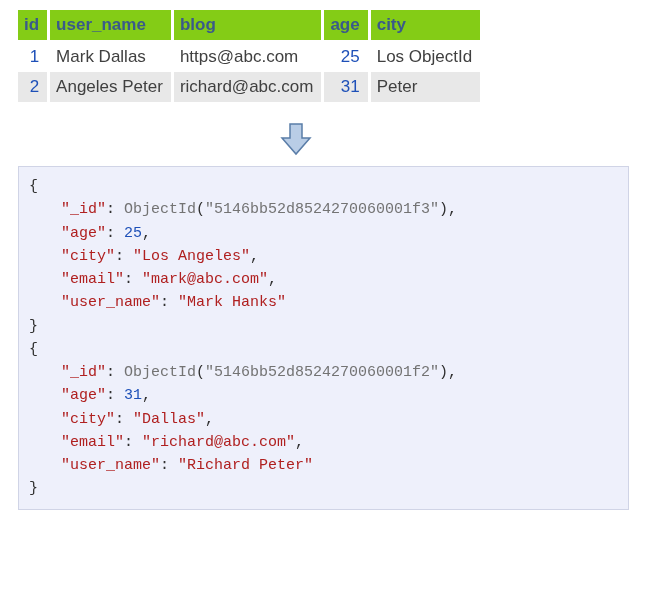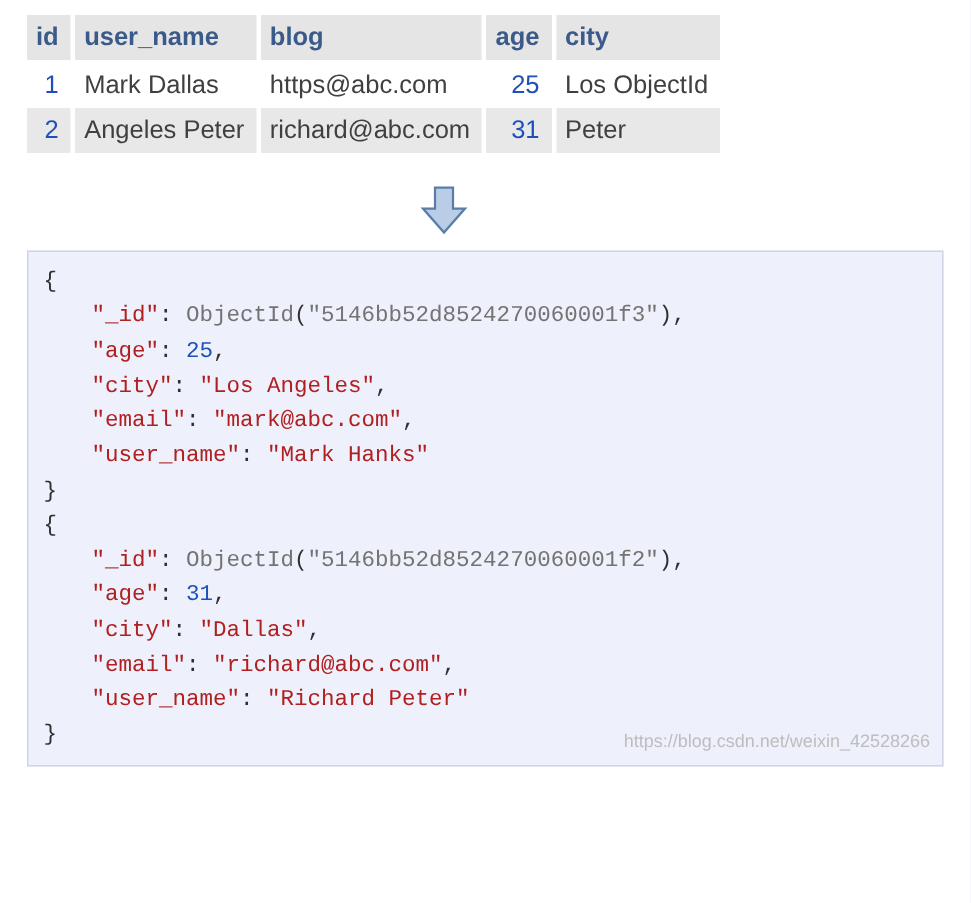--- a/index.html
+++ b/index.html
@@ -14,21 +14,21 @@
     .table-wrap { display: inline-block; }
     table {
       border-collapse: collapse;
       font-size: 17px;
       color: #404040;
     }
     th {
       text-align: left;
       color: #3a5a8a;
       font-weight: bold;
-      background: #e5e5e5;
+      background: #84cc16;
       padding: 5px 8px 5px 6px;
       border-right: 3px solid #fff;
       border-bottom: 2px solid #fff;
       white-space: nowrap;
     }
     td {
       padding: 5px 8px 5px 6px;
       border-right: 3px solid #fff;
       white-space: nowrap;
     }
@@ -119,16 +119,16 @@
 <span class="indent"></span><span class="key">"city"</span><span class="pn">: </span><span class="str">"Los Angeles"</span><span class="pn">,</span>
 <span class="indent"></span><span class="key">"email"</span><span class="pn">: </span><span class="str">"mark@abc.com"</span><span class="pn">,</span>
 <span class="indent"></span><span class="key">"user_name"</span><span class="pn">: </span><span class="str">"Mark Hanks"</span>
 <span class="pn">}</span>
 <span class="pn">{</span>
 <span class="indent"></span><span class="key">"_id"</span><span class="pn">: </span><span class="fn">ObjectId</span><span class="pn">(</span><span class="fn">"5146bb52d8524270060001f2"</span><span class="pn">),</span>
 <span class="indent"></span><span class="key">"age"</span><span class="pn">: </span><span class="num">31</span><span class="pn">,</span>
 <span class="indent"></span><span class="key">"city"</span><span class="pn">: </span><span class="str">"Dallas"</span><span class="pn">,</span>
 <span class="indent"></span><span class="key">"email"</span><span class="pn">: </span><span class="str">"richard@abc.com"</span><span class="pn">,</span>
 <span class="indent"></span><span class="key">"user_name"</span><span class="pn">: </span><span class="str">"Richard Peter"</span>
-<span class="pn">}</span><span class="watermark">https://blog.csdn.net/weixin_42528266</span></div>
+<span class="pn">}</span></div>
 
 
 
 
 </body></html>

